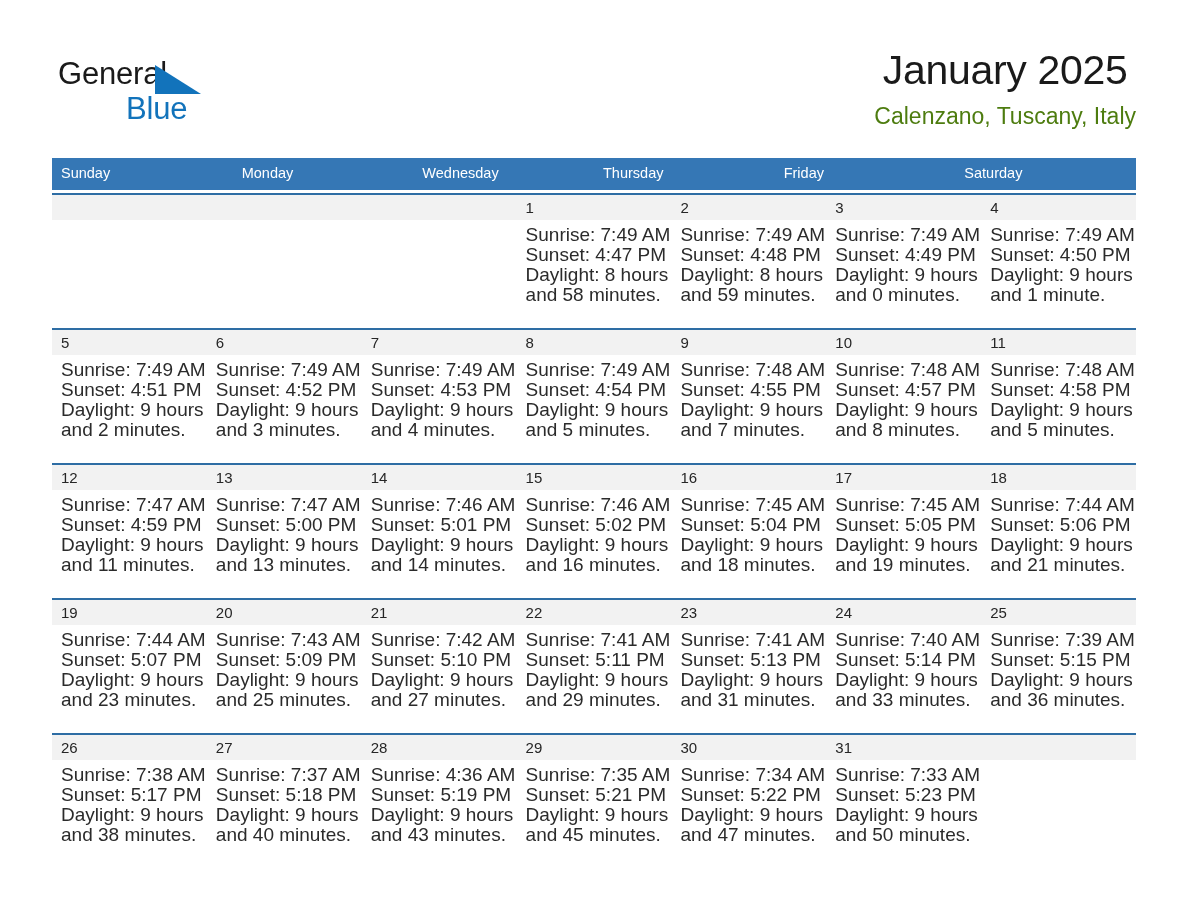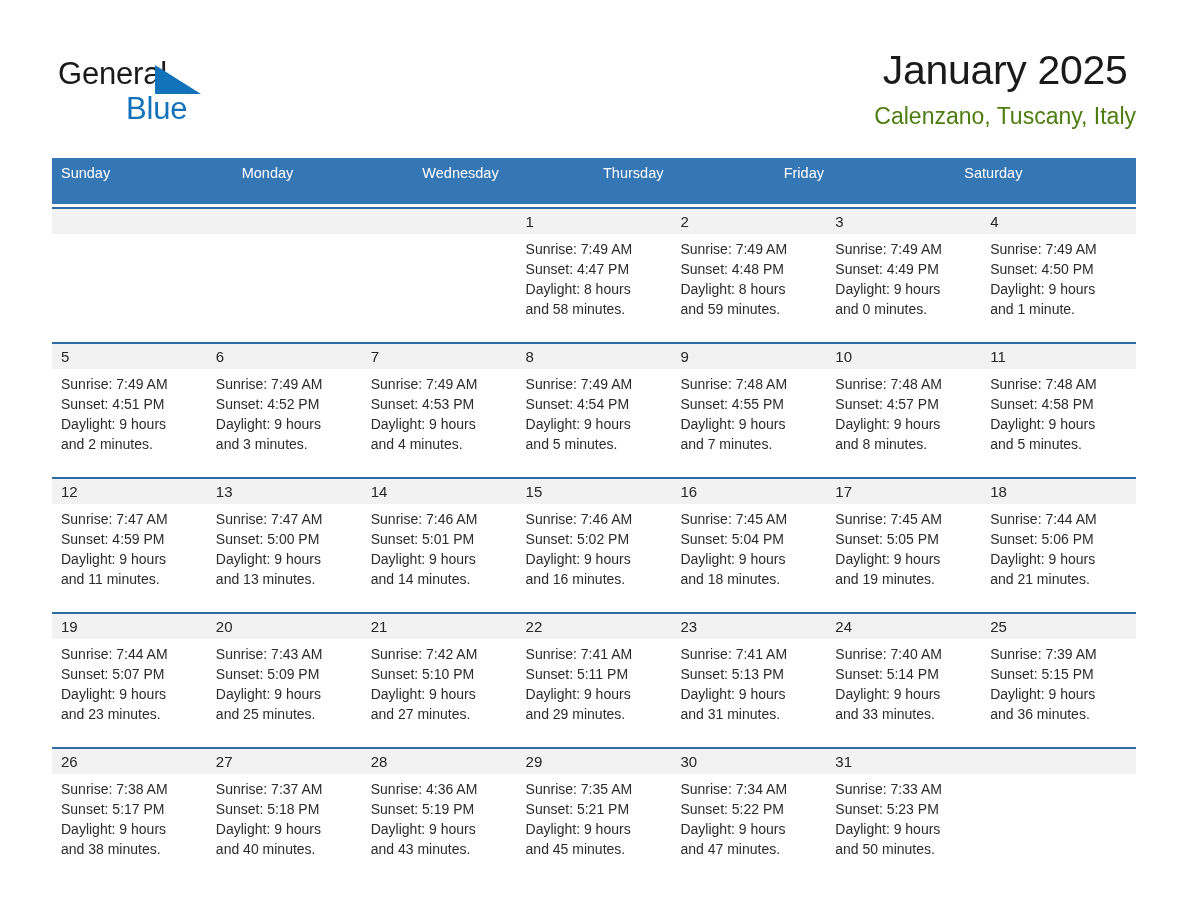--- a/index.html
+++ b/index.html
@@ -86,21 +86,21 @@
   .calendar {
     position: absolute;
     left: 52px;
     top: 158px;
     width: 1084px;
   }
   .weekday-header {
     display: flex;
     width: 100%;
     background: #3577b5;
-    height: 46px;
+    height: 32px;
   }
   .weekday-header .wd {
     flex: 1 1 0;
     color: #ffffff;
     font-size: 14.5px;
     line-height: 30px;
     padding-left: 9px;
     white-space: nowrap;
   }
 
@@ -123,21 +123,21 @@
     background: #f2f2f2;
     height: 25px;
     line-height: 25px;
     padding-left: 9px;
     font-size: 15px;
     color: #262626;
   }
   .day-cell.empty .daynum-band { background: #f2f2f2; }
   .day-info {
     padding: 5px 9px 0 9px;
-    font-size: 14px;
+    font-size: 19px;
     line-height: 20px;
     color: #2b2b2b;
   }
   .day-info div { white-space: nowrap; }
 </style>
 </head>
 <body>
 
 <div class="page">
 

